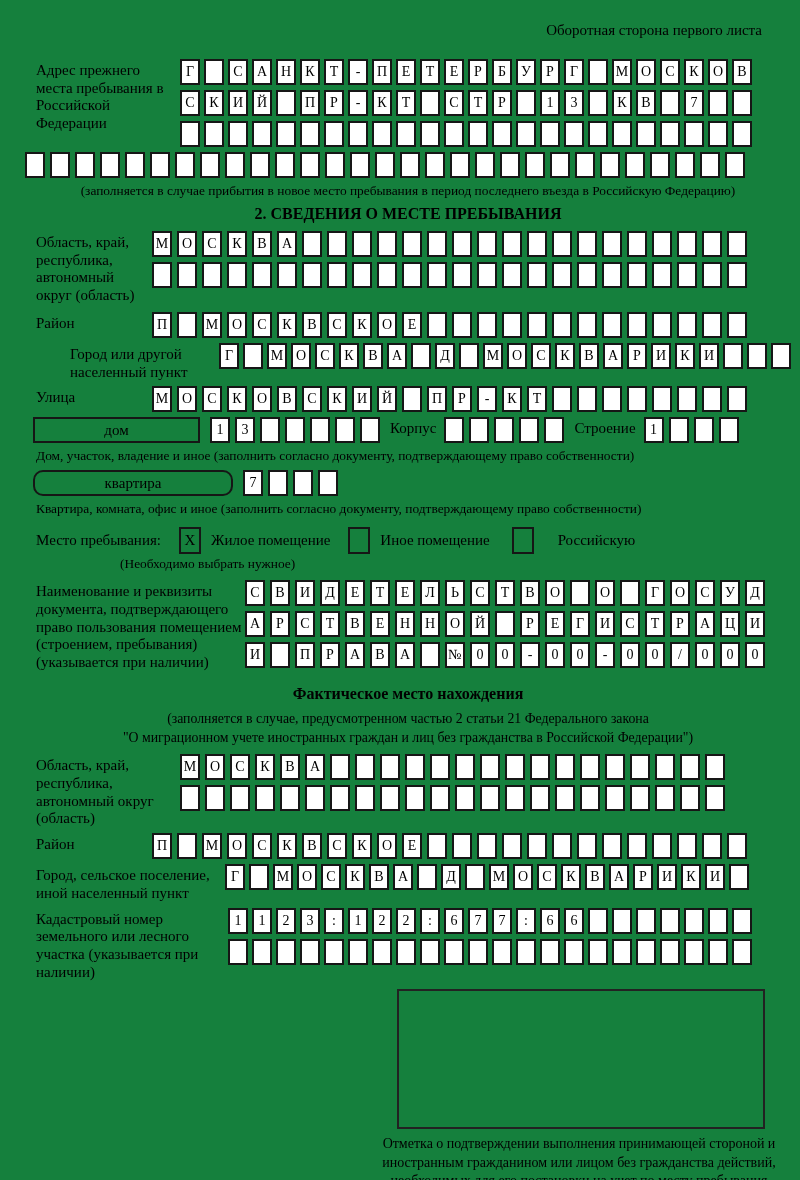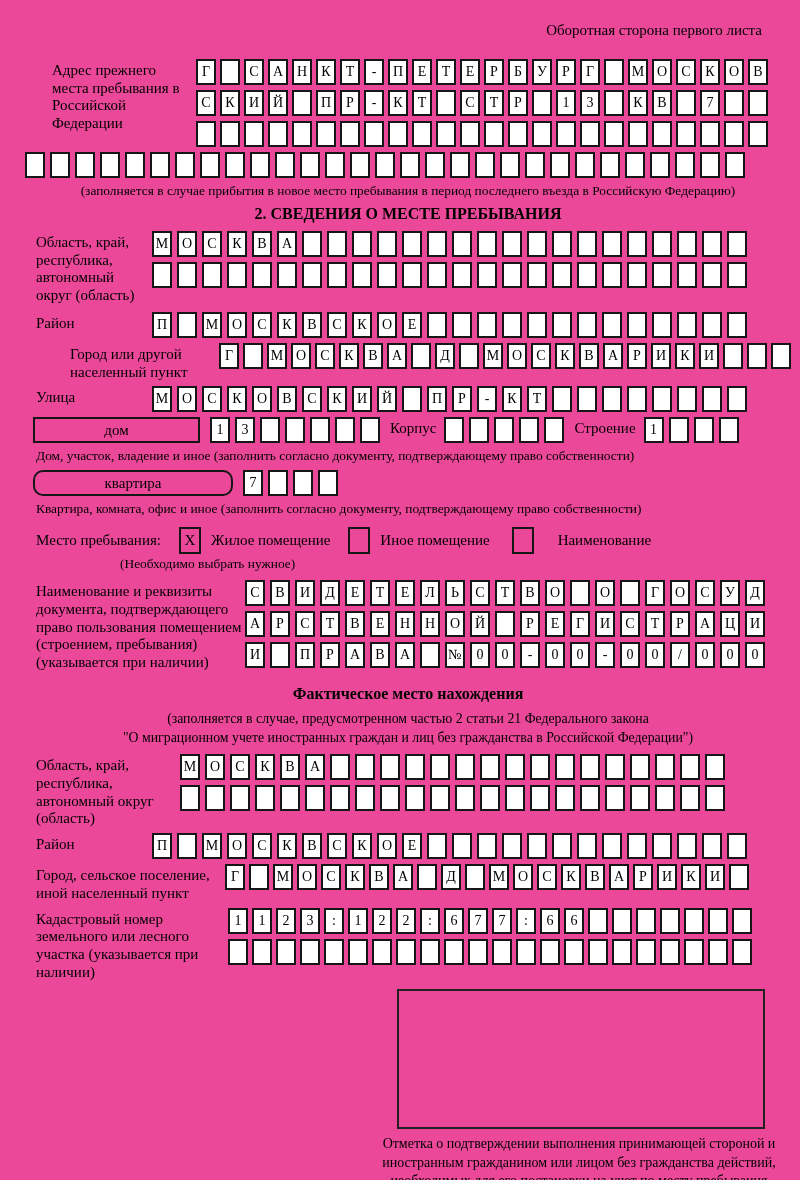--- a/index.html
+++ b/index.html
@@ -1,18 +1,18 @@
 <!DOCTYPE html>
 <html><head>
 <meta charset="utf-8">
 <style>
   html,body{margin:0;padding:0;background:#fff;}
   .page{
     width:800px;height:1180px;box-sizing:border-box;position:relative;
-    background:#ec4899;color:#000;
+    background:#15803d;color:#000;
     font-family:"Liberation Serif","DejaVu Serif",serif;
     font-size:15px;padding:8px 20px 12px 36px;overflow:hidden;
   }
   .top-note{text-align:right;margin-top:14px;padding-right:18px;font-size:15px;}
   .row{display:flex;align-items:flex-start;margin-bottom:5px;}
   .lbl{flex:0 0 auto;line-height:1.18;padding-top:3px;}
   .w144{width:144px;} .w116{width:116px;} .w149{width:149px;}
   .w209{width:209px;} .w189{width:189px;} .w192{width:192px;}
   .cells{display:flex;column-gap:5px;}
   .cells.g4{column-gap:4px;}
@@ -30,21 +30,21 @@
   .wbox.dom{width:167px;} .wbox.kv{width:200px;border-radius:10px;}
   .inline-lbl{padding:3px 8px 0 10px;flex:0 0 auto;}
   .chk{width:22px;height:27px;box-sizing:border-box;border:2px solid #161616;
     display:inline-flex;align-items:center;justify-content:center;font-size:15px;flex:0 0 auto;}
   .chkrow{display:flex;align-items:center;margin:10px 0 2px 0;}
   .chkrow .t{padding:0 0 0 10px;}
   .stamp-box{width:368px;height:140px;box-sizing:border-box;border:2px solid #222;
     margin:8px 0 6px 361px;}
   .stamp-caption{width:450px;margin-left:318px;text-align:center;font-size:14px;line-height:1.32;}
   .fullrow{margin-left:-11px;}
-  .shift-l3{margin-left:-3px;} .mt20{margin-top:20px;margin-left:16px;}
+  .shift-l3{margin-left:-3px;} .mt20{margin-top:20px;}
   .subnote{font-size:13.4px;margin-left:84px;margin-bottom:8px;}
   .fact-note{font-size:13.8px;text-align:center;margin:0 0 3px 0;}
 </style>
 </head>
 <body>
 
 <div class="page">
 
   <div class="top-note">Оборотная сторона первого листа</div>
 
@@ -356,21 +356,21 @@
   </div>
   <div class="note">Квартира, комната, офис и иное (заполнить согласно документу, подтверждающему право собственности)</div>
 
   <div class="chkrow">
     <span>Место пребывания:</span>
     <span class="chk" style="margin-left:18px;">X</span>
     <span class="t">Жилое помещение</span>
     <span class="chk" style="margin-left:18px;"></span>
     <span class="t">Иное помещение</span>
     <span class="chk" style="margin-left:22px;"></span>
-    <span class="t" style="padding-left:24px;">Наименование</span>
+    <span class="t" style="padding-left:24px;">Российскую</span>
   </div>
   <div class="subnote">(Необходимо выбрать нужное)</div>
 
   <div class="row" style="min-height:100px;">
     <div class="lbl w209">Наименование и реквизиты документа, подтверждающего право пользования помещением (строением, пребывания) (указывается при наличии)</div>
     <div class="cellcol">
       <div class="cells">
           <span class="cell">С</span>
           <span class="cell">В</span>
           <span class="cell">И</span>

